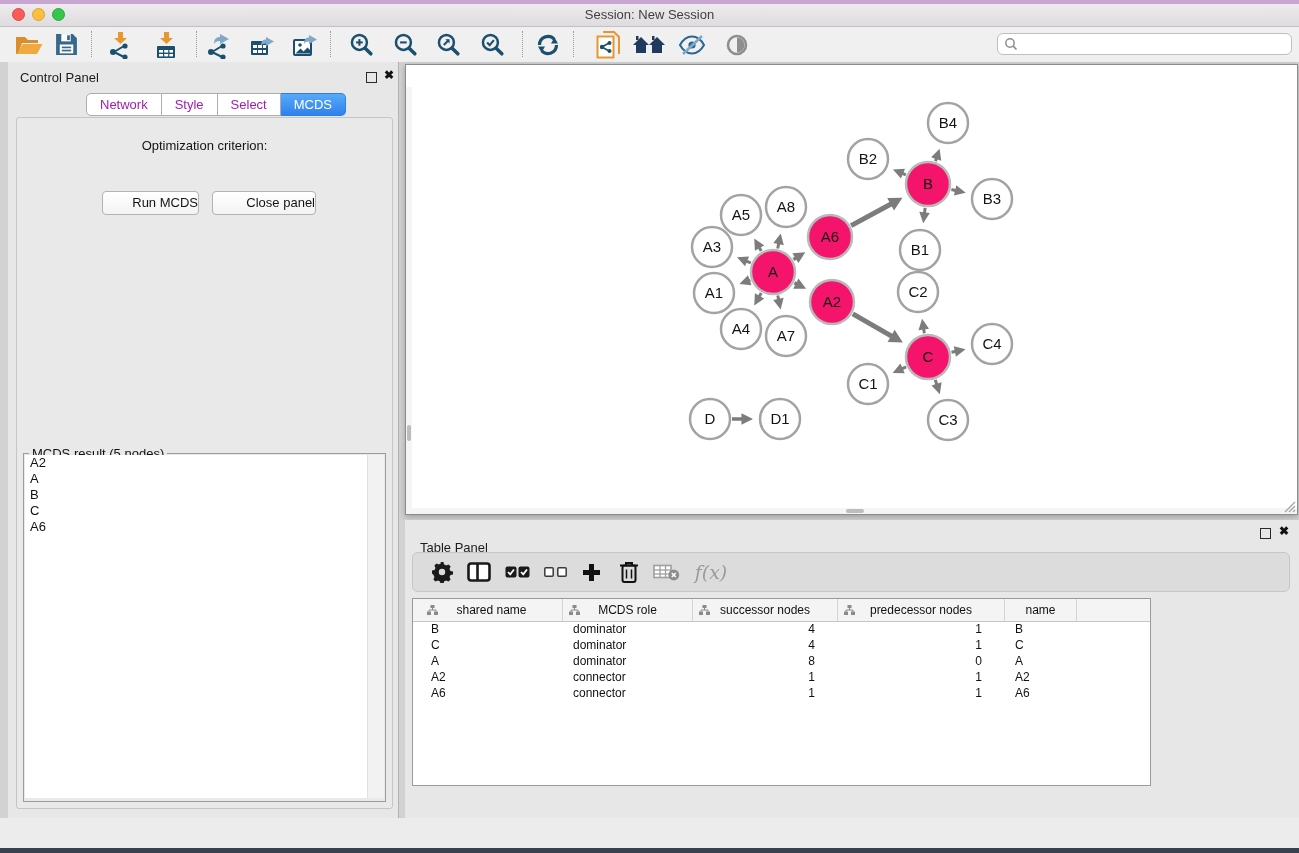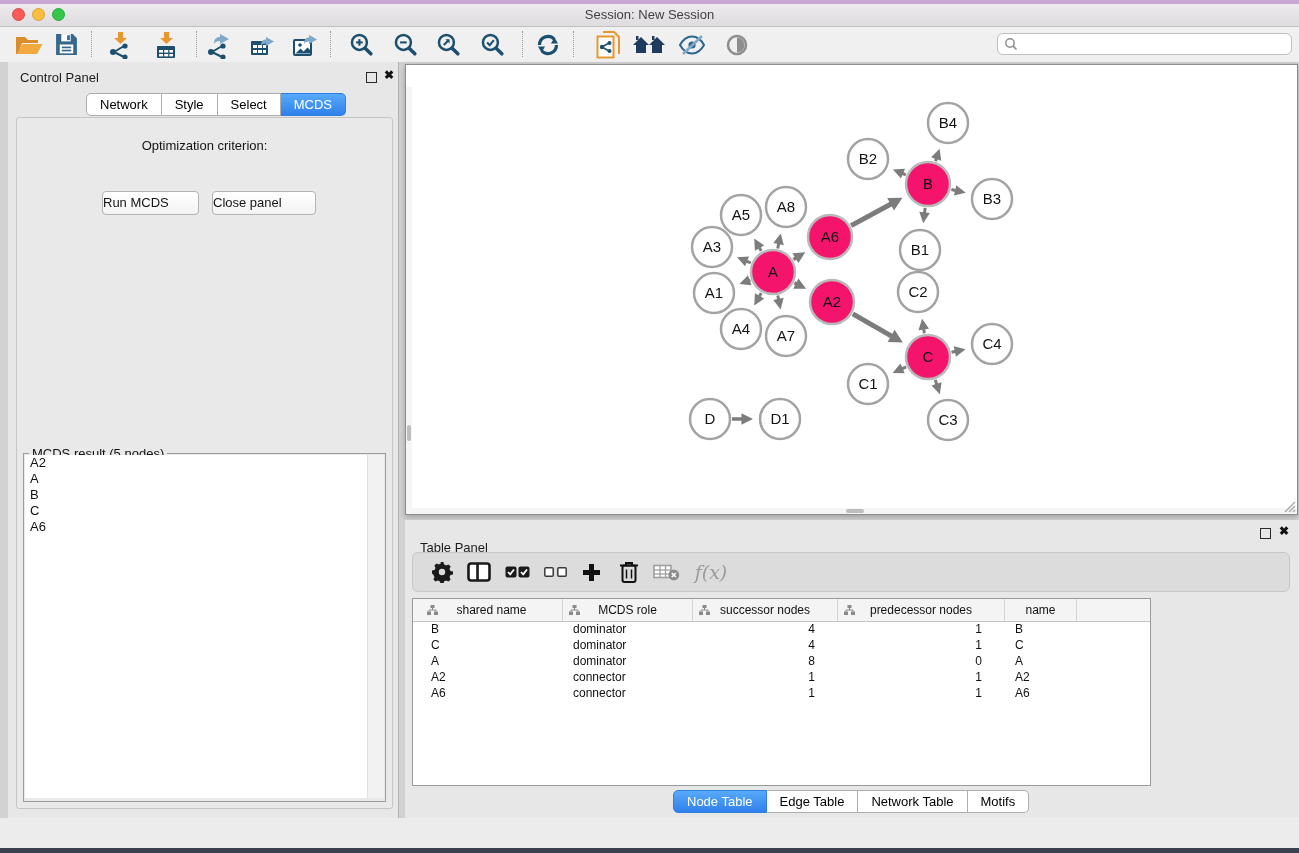--- a/index.html
+++ b/index.html
@@ -23,36 +23,36 @@
                     font-family:"Liberation Sans",sans-serif;}
   
   #main{position:absolute;top:62px;left:0;width:1299px;height:756px;background:#D2D2D2;}
   
   #control-panel{position:absolute;left:8px;top:0;width:391px;height:756px;background:#E7E7E7;
                  border-right:1px solid #B2B2B2;box-sizing:border-box;}
   .panel-head{position:absolute;left:12px;top:8px;font-size:13px;color:#1C1C1C;}
   .float-ic{position:absolute;width:9px;height:9px;border:1.5px solid #2A2A2A;top:10px;}
   .close-ic{position:absolute;top:6px;font-size:12px;color:#111;font-weight:bold;}
   .segbar{position:absolute;display:flex;}
-  .seg-tab{height:21px;line-height:21px;padding:0 13px;font-size:13px;color:#000000;background:#FFF;
+  .seg-tab{height:21px;line-height:21px;padding:0 13px;font-size:13px;color:#a21caf;background:#FFF;
            border:1px solid #ADADAD;border-left:none;text-align:center;}
   .seg-tab:first-child{border-left:1px solid #ADADAD;border-radius:5px 0 0 5px;}
   .seg-tab:last-child{border-radius:0 5px 5px 0;}
   .seg-tab.sel{background:linear-gradient(#57AAF9,#2F81EC);color:#FFF;border-color:#2F7FE0;}
   #cp-content{position:absolute;left:8px;top:55px;width:375px;height:690px;background:#E9E9E9;
               border:1px solid #C5C5C5;border-radius:3px;}
   #opt-label{position:absolute;top:20px;width:100%;text-align:center;font-size:13px;color:#141414;}
   #criterion{position:absolute;left:35px;top:41px;width:312px;height:24px;background:#FFF;
              border:1px solid #B6B6B6;border-radius:4px;box-sizing:border-box;display:flex;align-items:center;}
   #criterion .val{flex:1;font-size:13px;padding-left:8px;color:#111;white-space:nowrap;}
   #criterion .step{width:20px;height:22px;border-radius:0 3px 3px 0;
                    background:linear-gradient(#5FB0FA,#2D7FEA);display:flex;flex-direction:column;
                    align-items:center;justify-content:center;gap:2px;}
   .btn{position:absolute;height:22px;background:linear-gradient(#FFFFFF,#F3F3F3);border:1px solid #B3B3B3;
-       border-radius:4px;font-size:13px;color:#141414;text-align:left;line-height:21px;}
+       border-radius:4px;font-size:13px;color:#141414;text-align:right;line-height:21px;}
   #result-box{position:absolute;left:6px;top:335px;width:361px;height:347px;border:1px solid #9C9C9C;}
   #result-legend{position:absolute;left:5px;top:-8px;background:#E9E9E9;padding:0 3px;font-size:13px;color:#111;}
   #result-list{position:absolute;left:1px;top:1px;width:343px;height:343px;background:#FFF;overflow:hidden;}
   #result-scroll{position:absolute;right:1px;top:1px;width:16px;height:343px;background:#F2F2F2;border-left:1px solid #E0E0E0;}
   .list-item{font-size:13px;color:#111;padding-left:5px;line-height:16px;}
   
   #net-win{position:absolute;left:405px;top:2px;width:893px;height:451px;background:#FFF;
            border:1px solid #8C8C8C;box-sizing:border-box;box-shadow:0 2px 6px rgba(0,0,0,.25);}
   #net-title{position:absolute;left:0;top:0;width:100%;height:22px;
              background:linear-gradient(#E4E2E5,#D2D0D3);border-bottom:1px solid #ABABAB;margin-top:30px;}
@@ -548,24 +548,18 @@
             <div class="tr" style="top: 64px;">
               <div class="td" style="left: 8px; width: 142px; text-align: left; padding: 0px 0px 0px 10px;">A6</div>
               <div class="td" style="left: 150px; width: 130px; text-align: left; padding: 0px 0px 0px 10px;">connector</div>
               <div class="td" style="left: 280px; width: 145px; text-align: right; padding: 0px 23px 0px 0px;">1</div>
               <div class="td" style="left: 425px; width: 167px; text-align: right; padding: 0px 23px 0px 0px;">1</div>
               <div class="td" style="left: 592px; width: 72px; text-align: left; padding: 0px 0px 0px 10px;">A6</div>
             </div>
           </div>
       </div>
 
-      <div class="segbar" id="tp-tabs" style="position:absolute">
-          <div class="seg-tab sel">Node Table</div>
-          <div class="seg-tab">Edge Table</div>
-          <div class="seg-tab">Network Table</div>
-          <div class="seg-tab">Motifs</div>
-        </div>
     </div>
   </div>
 
 
   <div id="wp-bottom"></div>
 </div>
 
 </body></html>

